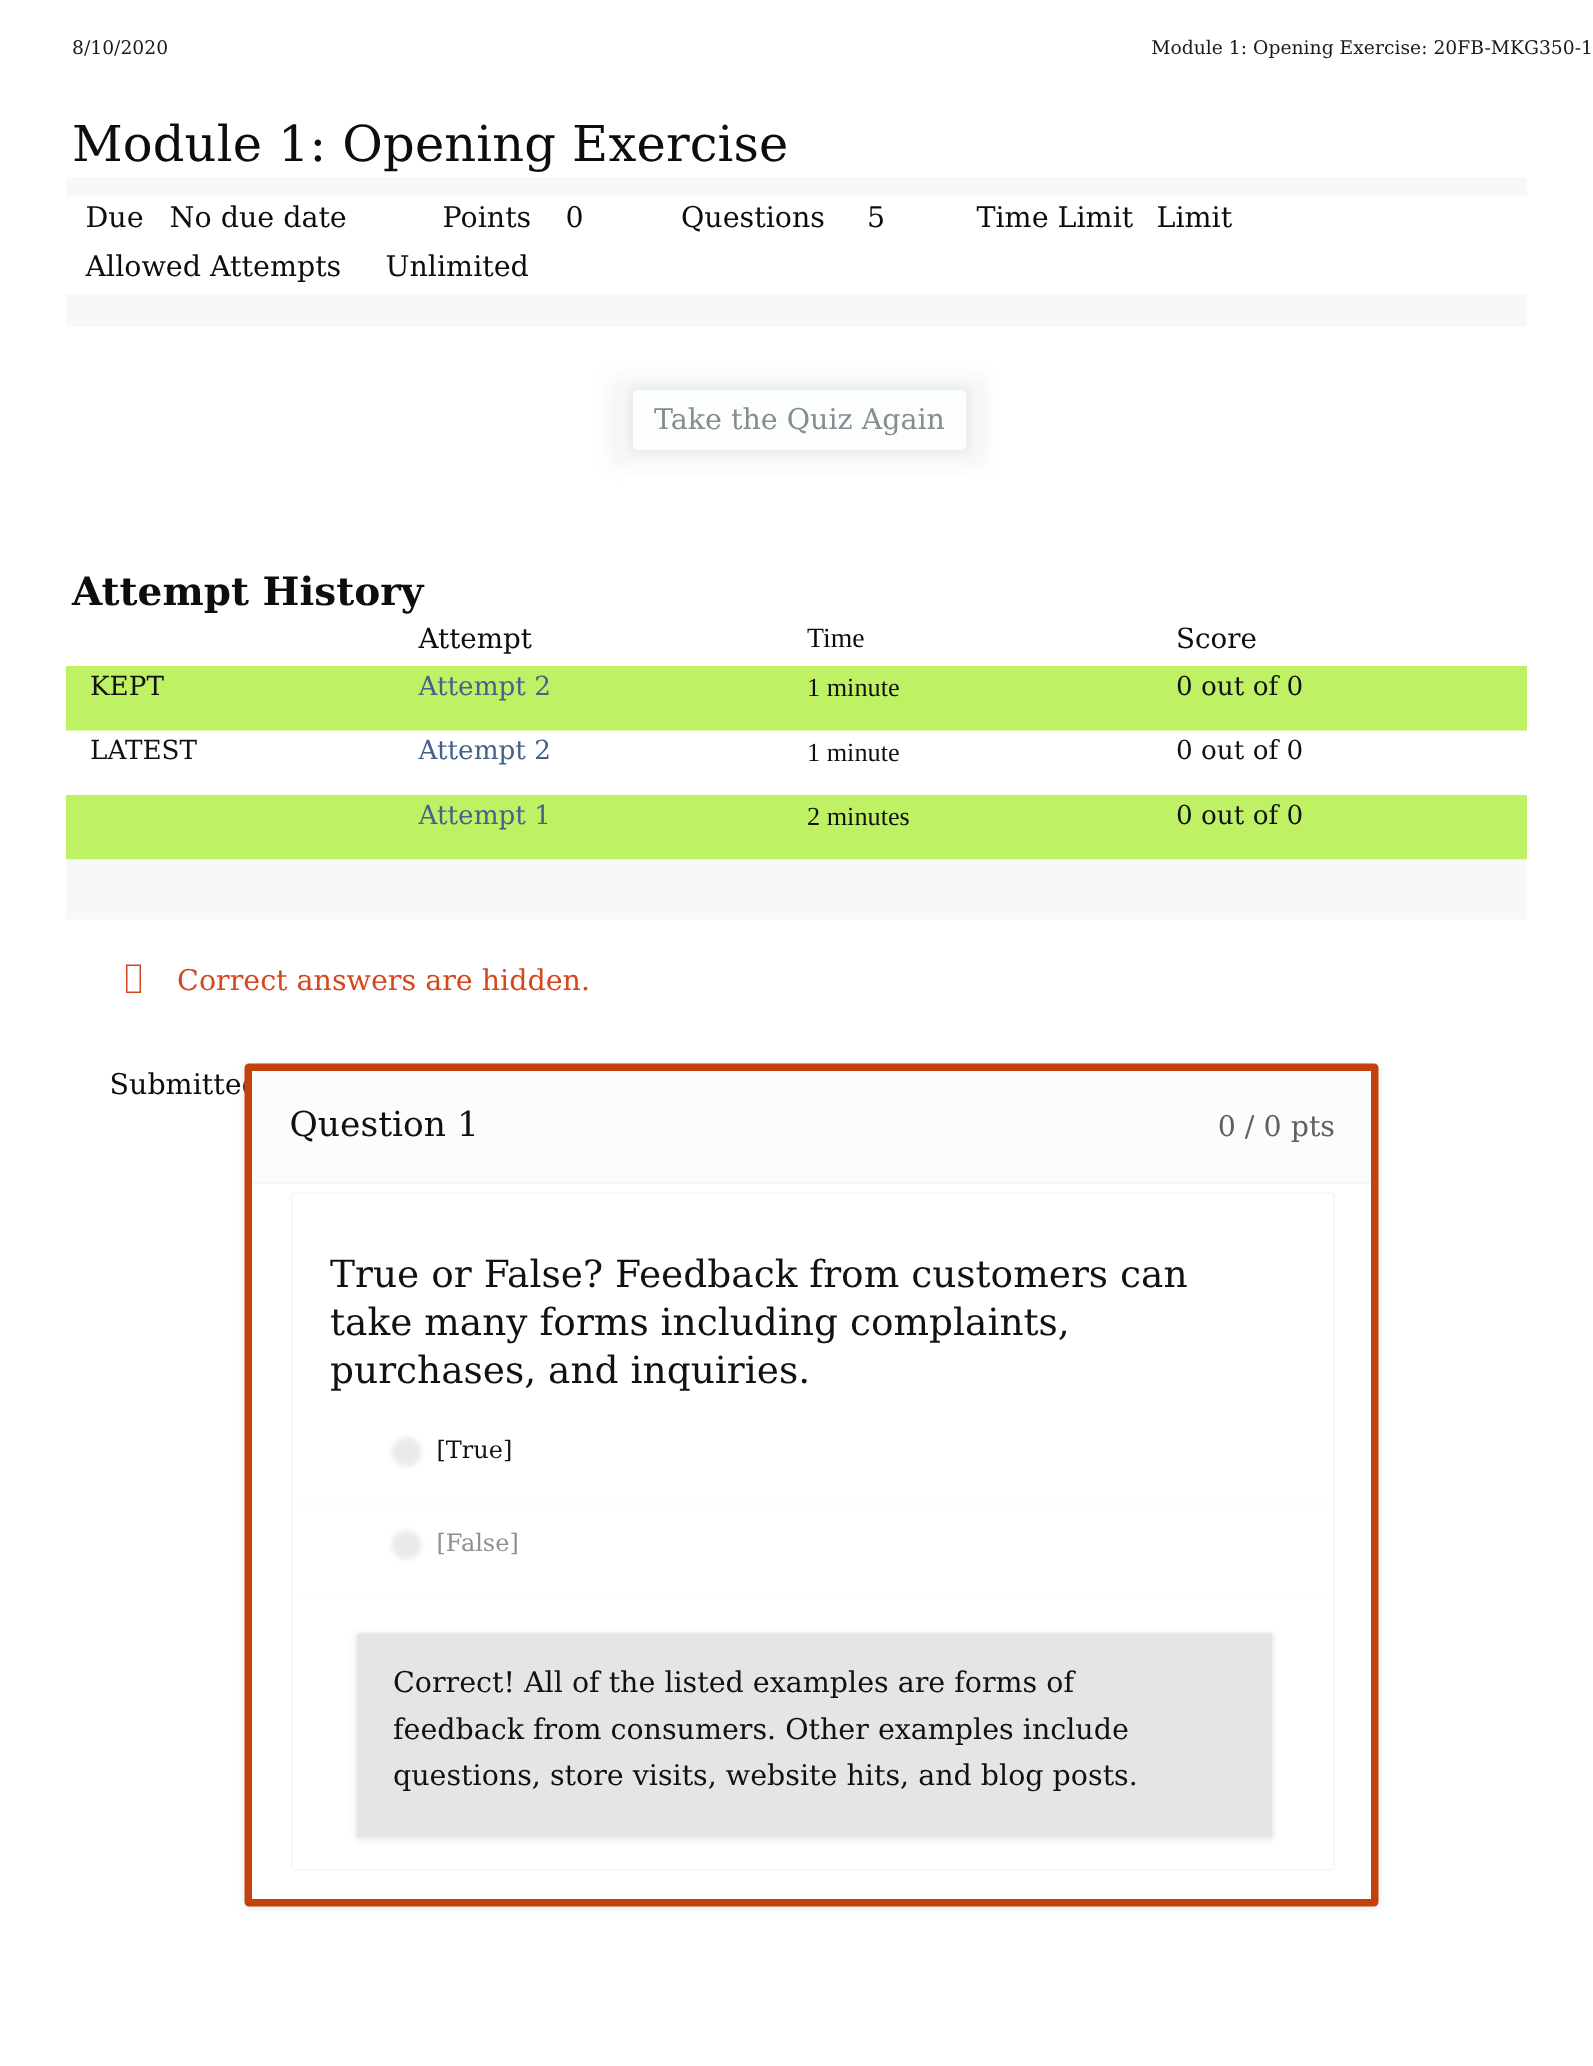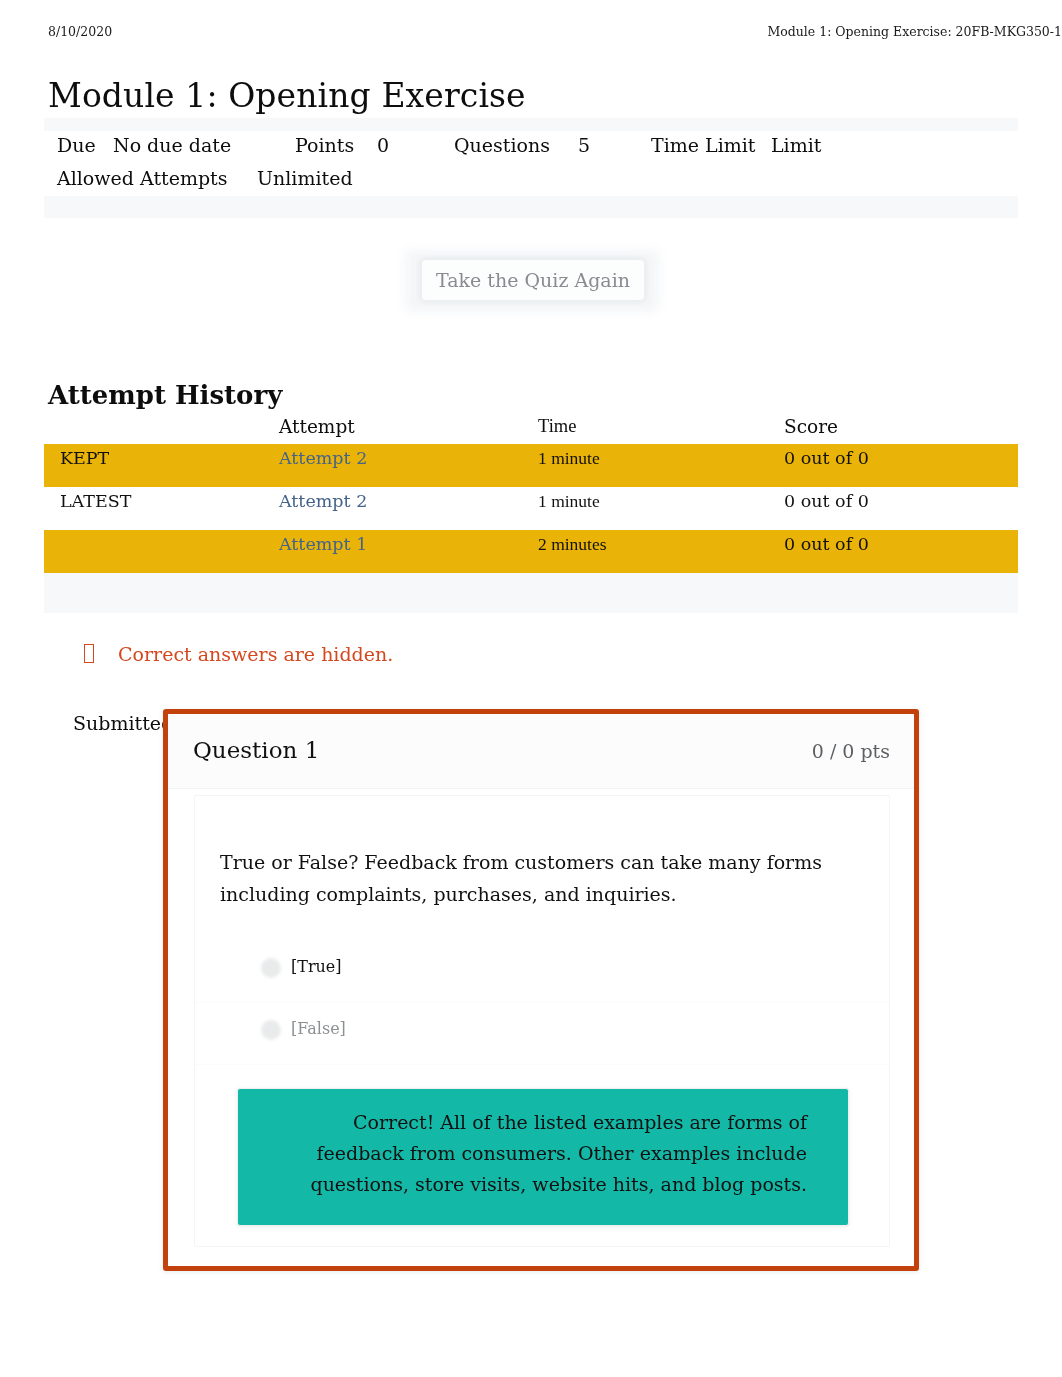--- a/index.html
+++ b/index.html
@@ -148,21 +148,21 @@
     height: 32px;
     font-size: 18.5px;
     color: #0d0d0d;
   }
   .att-row {
     position: relative;
     height: 43px;
     font-size: 17.5px;
     color: #111111;
   }
-  .att-row.shade { background: #eab308; }
+  .att-row.shade { background: #bef264; }
   .att-foot {
     position: relative;
     height: 40px;
     background: #f7f8f9;
   }
   .c-flag   { position: absolute; left: 16px;  top: 4px; white-space: nowrap; }
   .c-att    { position: absolute; left: 235px; top: 4px; white-space: nowrap; }
   .c-time   { position: absolute; left: 494px; top: 4px; white-space: nowrap; font-family: Liberation Serif, serif; }
   .c-score  { position: absolute; left: 740px; top: 4px; white-space: nowrap; }
   .att-link { color: #44638a; }
@@ -244,24 +244,23 @@
     height: 450px;
     border: 1px solid #f4f5f6;
     border-radius: 2px;
     background: #ffffff;
   }
   .q-text {
     position: absolute;
     left: 25px;
     top: 38px;
     width: 625px;
-    font-size: 19px;
+    font-size: 25px;
     line-height: 32px;
     color: #111111;
-    margin-top: 12px;
   }
 
   .answers {
     position: absolute;
     left: 0px;
     top: 145px;
     width: 694px;
   }
   .answer {
     position: relative;
@@ -289,25 +288,24 @@
   }
   .answer.selected .ans-label { color: #121212; }
   .answer.unselected .ans-label { color: #8d9194; }
 
   .feedback {
     position: absolute;
     left: 42px;
     top: 292px;
     width: 610px;
     height: 136px;
-    background: #14b8a6;
+    background: #e5e5e5;
     border: 1px solid #efefef;
     border-radius: 3px;
     box-shadow: 0 1px 4px rgba(200,203,207,0.35);
-    text-align: right;
   }
   .feedback-text {
     position: absolute;
     left: 24px;
     top: 18px;
     width: 545px;
     font-size: 19px;
     line-height: 31px;
     color: #111111;
   }

